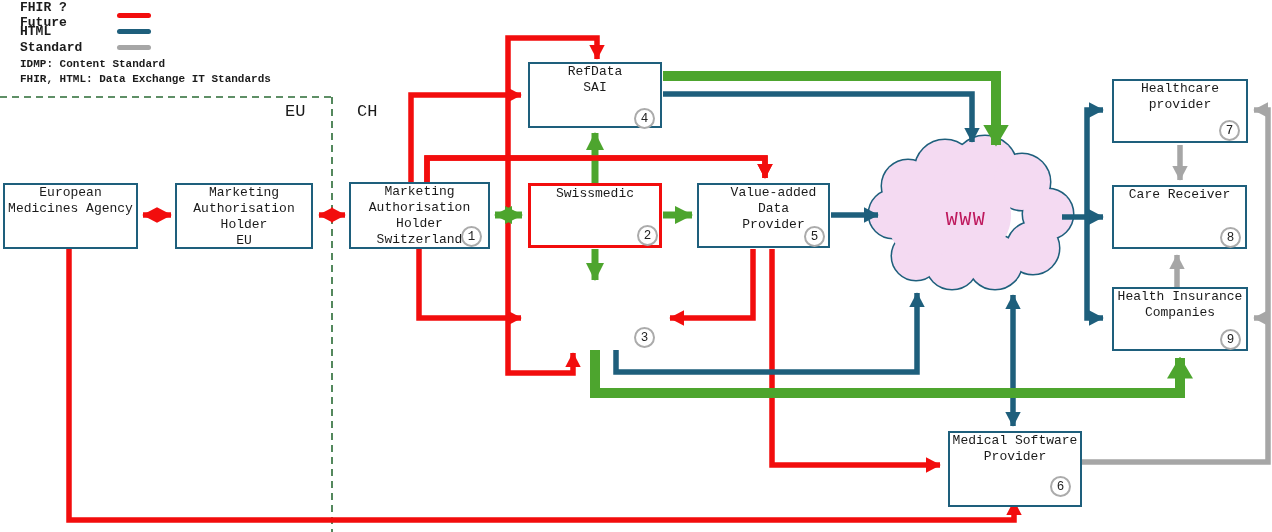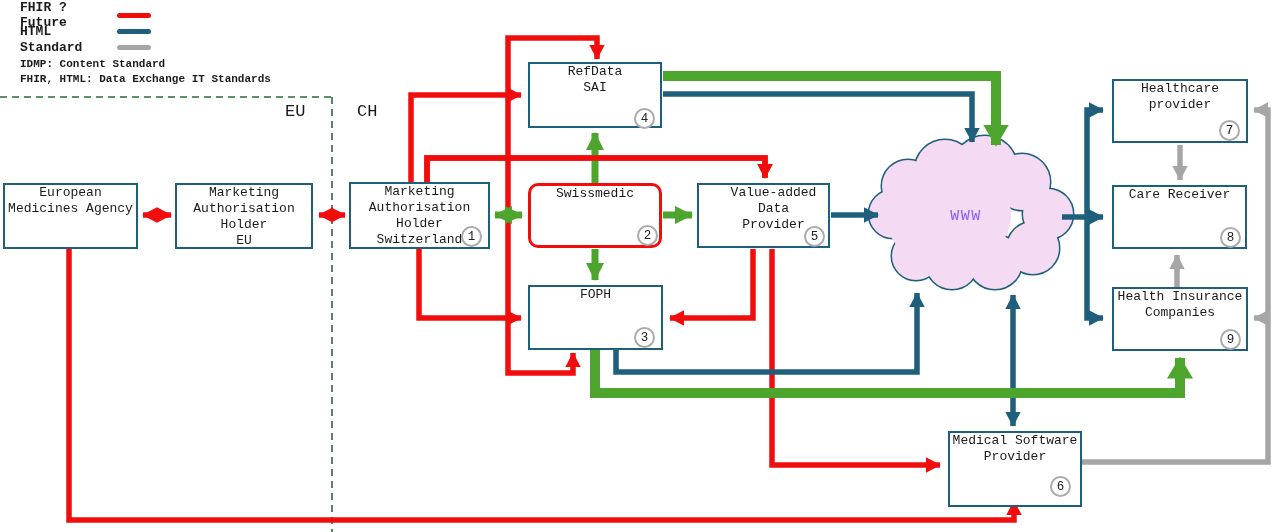--- a/index.html
+++ b/index.html
@@ -1,36 +1,36 @@
 <!DOCTYPE html>
 <html><head>
 <meta charset="utf-8">
 <style>
   html,body{margin:0;padding:0;background:#fff;}
   #stage{position:relative;width:1272px;height:532px;background:#fff;overflow:hidden;
          font-family:Liberation Mono, monospace;color:#1a1a1a;}
   #wires{position:absolute;left:0;top:0;width:1272px;height:532px;}
   .node{position:absolute;background:#fff;border:2.5px solid #1E5F7C;box-sizing:border-box;
         display:flex;align-items:flex-start;justify-content:center;text-align:center;}
-  .node.red-border{border-color:#F20D0D;border-width:3px;border-radius:10px;}
+  .node.red-border{border-color:#F20D0D;border-width:3px;}
   .node-label{white-space:pre-line;font-size:13px;line-height:16px;color:#1a1a1a;}
   .badge{position:absolute;width:21px;height:21px;border:2px solid #ABABAB;border-radius:50%;
          background:#fff;box-sizing:border-box;display:flex;align-items:center;justify-content:center;
          font-size:12.5px;color:#222;}
   #legend{position:absolute;left:20px;top:7px;}
   .lg-row{display:flex;align-items:center;height:16px;}
   .lg-label{width:97px;font-size:13px;font-weight:600;color:#1b1b1b;}
   .lg-swatch{width:34px;height:5px;border-radius:3px;}
   .sw-red{background:#F20D0D;}
   .sw-teal{background:#1E5F7C;}
   .sw-gray{background:#A6A6A6;}
   .lg-note{font-size:11px;font-weight:600;color:#1b1b1b;margin-top:3px;}
   .region-label{position:absolute;font-size:17px;color:#1a1a1a;}
   #www-label{position:absolute;left:934px;top:208px;width:64px;text-align:center;
-             font-size:15px;letter-spacing:1.5px;color:#8b5cf6;}
+             font-size:20px;letter-spacing:1.5px;color:#be185d;}
 </style>
 </head>
 <body>
 
 <div id="stage">
 
   <svg id="wires" width="1272" height="532" viewBox="0 0 1272 532">
     <defs>
       <marker id="aR" viewBox="0 0 2.7 2.8" markerWidth="2.7" markerHeight="2.8" refX="2.55" refY="1.4" orient="auto-start-reverse">
         <path d="M0,0 L2.7,1.4 L0,2.8 Z" fill="#F20D0D"></path>
@@ -160,23 +160,20 @@
 Holder
 Switzerland</span>
   </div>
   <div class="node red-border" style="left:528px;top:183px;width:134px;height:65px;">
     <span class="node-label">Swissmedic</span>
   </div>
   <div class="node" style="left:528px;top:62px;width:134px;height:66px;">
     <span class="node-label">RefData
 SAI</span>
   </div>
-  <div class="node" style="left:528px;top:285px;width:135px;height:65px;">
-    <span class="node-label">FOPH</span>
-  </div>
   <div class="node" style="left:697px;top:183px;width:133px;height:65px;padding-left:20px;">
     <span class="node-label">Value-added Data
 Provider</span>
   </div>
   <div class="node" style="left:948px;top:431px;width:134px;height:76px;">
     <span class="node-label">Medical Software
 Provider</span>
   </div>
   <div class="node" style="left:1112px;top:79px;width:136px;height:64px;">
     <span class="node-label">Healthcare

